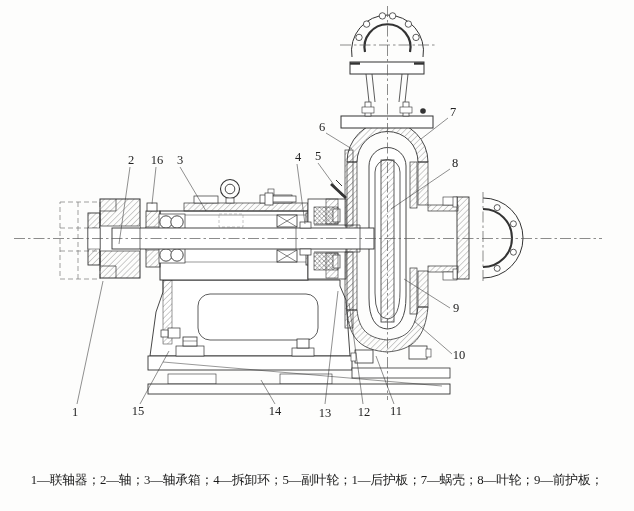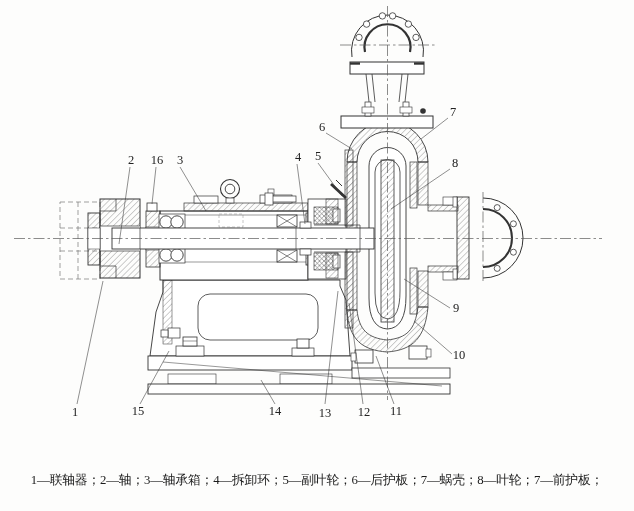--- a/index.html
+++ b/index.html
@@ -266,19 +266,19 @@
     <text x="396" y="415">11</text>
     <text x="364" y="416">12</text>
     <text x="325" y="417">13</text>
     <text x="275" y="415">14</text>
     <text x="138" y="415">15</text>
     <text x="157" y="164">16</text>
   </g>
 </svg>
 
 <div class="caption">
-  <div class="parts-line1">1—联轴器；2—轴；3—轴承箱；4—拆卸环；5—副叶轮；6—后护板；7—蜗壳；8—叶轮；7—前护板；</div>
+  <div class="parts-line1">1—联轴器；2—轴；3—轴承箱；4—拆卸环；5—副叶轮；1—后护板；7—蜗壳；8—叶轮；9—前护板；</div>
   
   
   
 </div>
 
 </div>
 
 </body></html>

